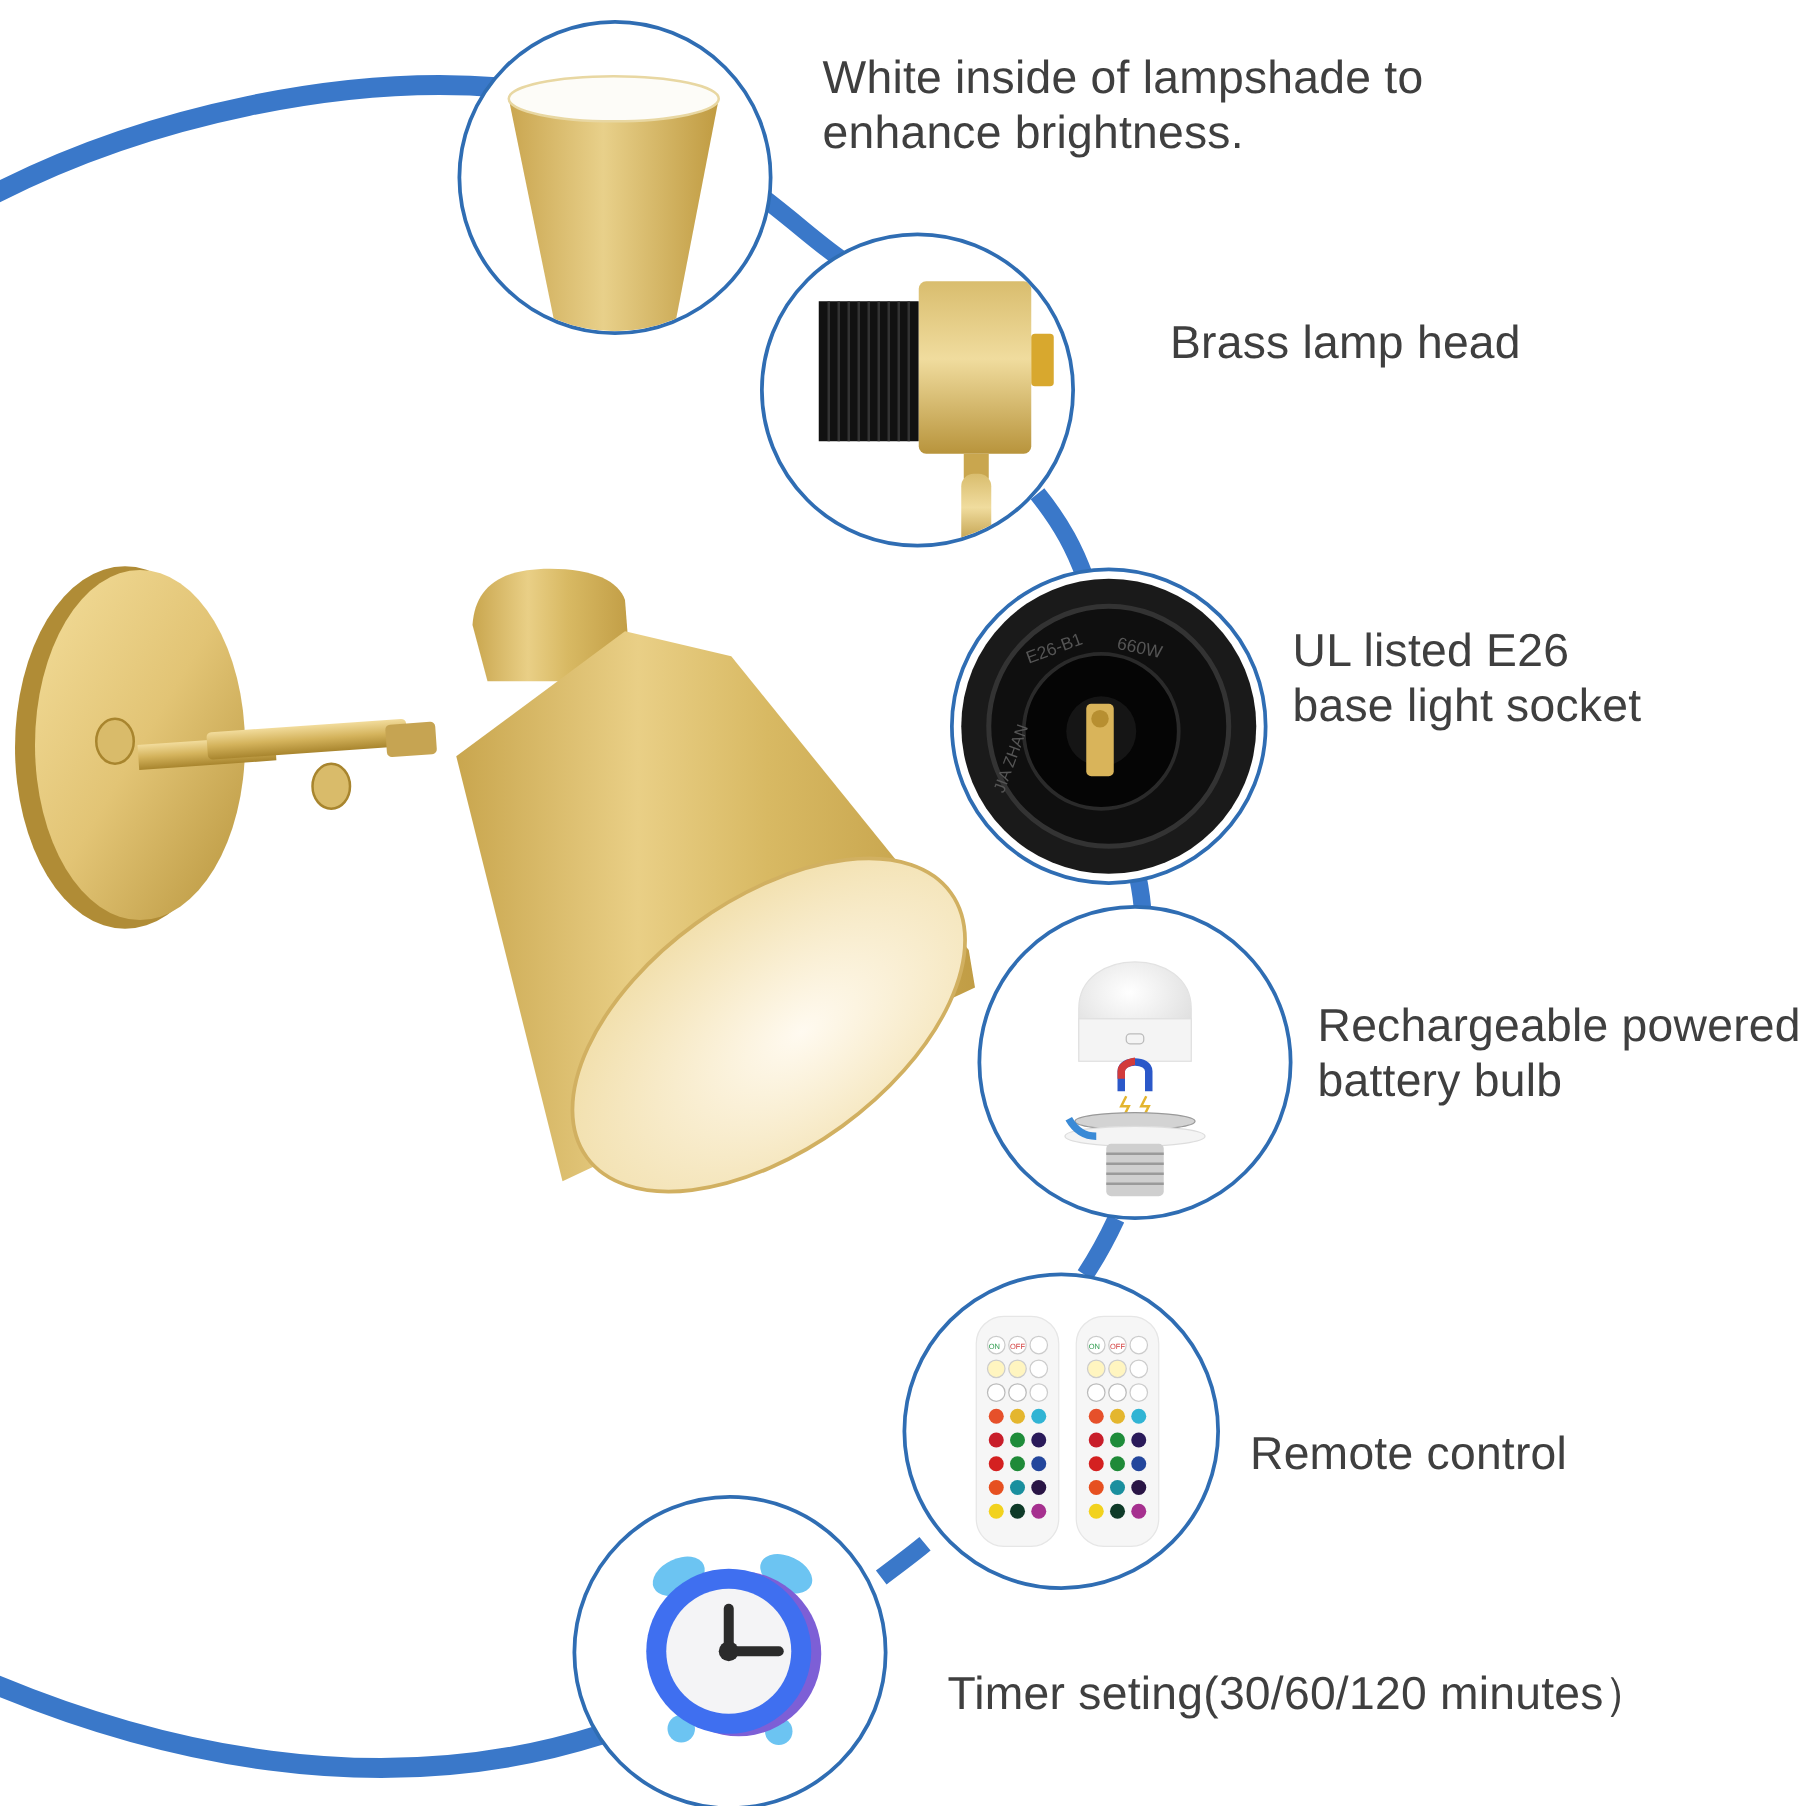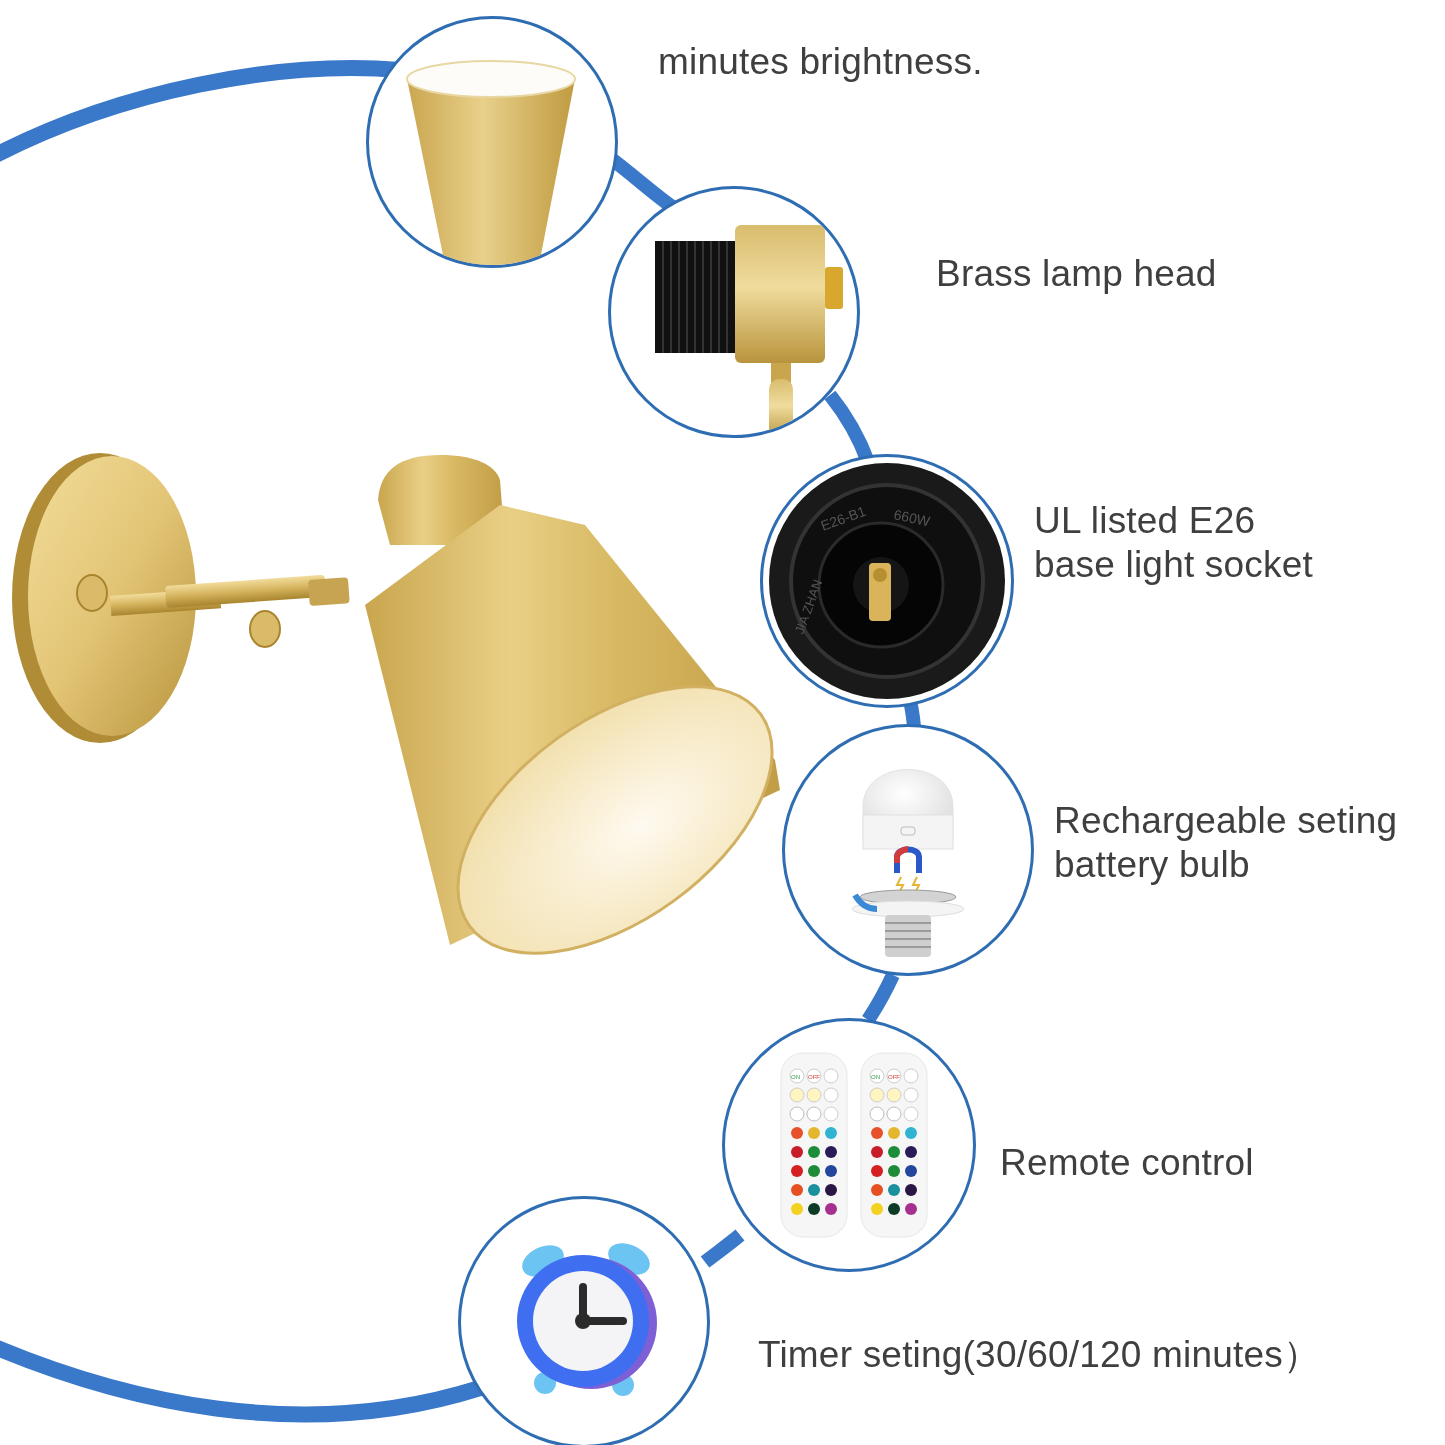--- a/index.html
+++ b/index.html
@@ -222,34 +222,35 @@
       <circle cx="130" cy="124" r="66" fill="#7d5fd6"></circle>
       <circle cx="122" cy="122" r="66" fill="#3f6ff0"></circle>
       <circle cx="122" cy="122" r="50" fill="#f4f4f6"></circle>
       <rect x="118" y="84" width="8" height="42" rx="4" fill="#2b2b2b"></rect>
       <rect x="118" y="118" width="48" height="8" rx="4" fill="#2b2b2b"></rect>
       <circle cx="122" cy="122" r="8" fill="#2b2b2b"></circle>
     </svg>
   </div>
 
   <div class="label" style="left:658px; top:40px;">
-    <div>minutes brightness.</div>
+    <div>White inside of lampshade to</div>
+    <div>enhance brightness.</div>
   </div>
 
   <div class="label" style="left:892px; top:252px;margin-left:44px;">
     <div>Brass lamp head</div>
   </div>
 
   <div class="label" style="left:1034px; top:479px;margin-top:20px;">
     <div>UL listed E26</div>
     <div>base light socket</div>
   </div>
 
   <div class="label" style="left:1054px; top:799px;">
-    <div>Rechargeable seting</div>
+    <div>Rechargeable powered</div>
     <div>battery bulb</div>
   </div>
 
   <div class="label" style="left:1000px; top:1141px;">
     <div>Remote control</div>
   </div>
 
   <div class="label" style="left:758px; top:1333px;">
     <div>Timer seting(30/60/120 minutes）</div>
   </div>

